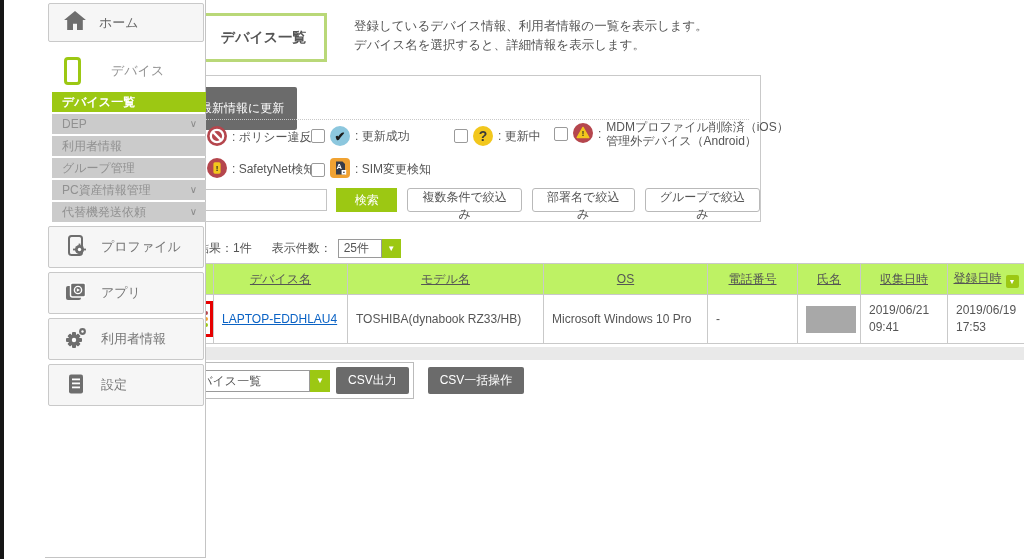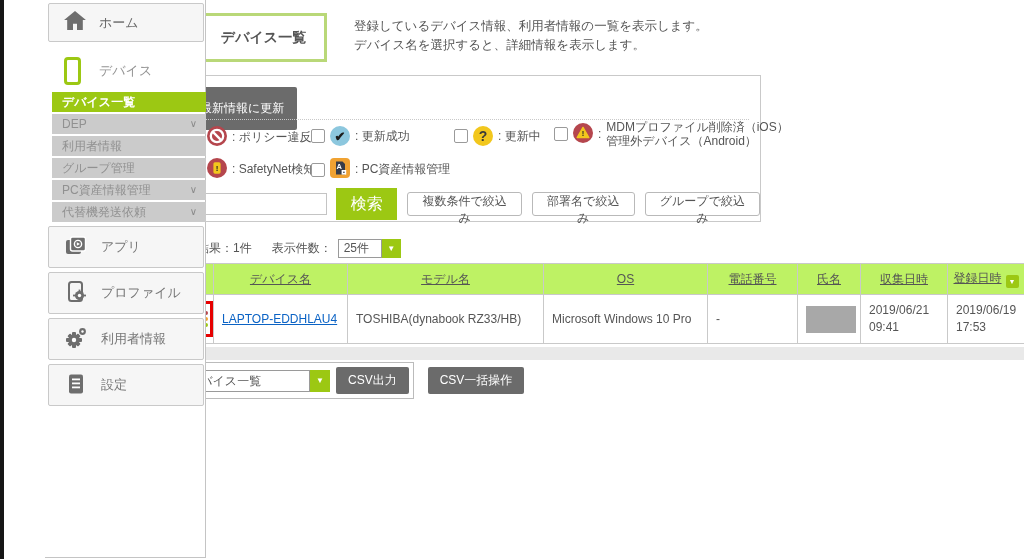--- a/index.html
+++ b/index.html
@@ -12,21 +12,21 @@
   
   .left-strip { position:absolute; left:0; top:0; width:4px; height:559px; background:#161616; z-index:5; }
   .sidebar { position:absolute; left:0; top:0; width:161px; height:558px; background:#fff; border-right:1px solid #c4c4c4; border-bottom:1px solid #c4c4c4; z-index:4;margin-left:45px; }
   .side-box {
     margin:0 0 0 3px; width:156px; height:40px; background:#f6f6f6;
     border:1px solid #c9c9c9; border-radius:2px; display:flex; align-items:center;
     gap:13px; padding-left:15px; font-size:13px; color:#666; cursor:pointer;
   }
   .side-box.first { margin-top:3px; height:39px; }
   .section-stack .side-box { margin-top:4px; height:42px; color:#777; }
-  .device-head { margin:13px 0 5px 3px; height:32px; display:flex; align-items:center; gap:18px; padding-left:16px; font-size:13px; color:#949494; }
+  .device-head { margin:13px 0 5px 3px; height:32px; display:flex; align-items:center; gap:30px; padding-left:16px; font-size:13px; color:#949494; }
   .phone-outline { width:17px; height:28px; border:3px solid #9cc813; border-radius:4px; background:#fff; }
   .side-menu { margin-left:7px; width:154px; }
   .side-menu .item {
     position:relative; height:20px; line-height:20px; background:#cbcbcb;
     color:#919191; padding-left:10px; margin-bottom:2px; font-size:12px; cursor:pointer;
   }
   .side-menu .item.active { background:#9cc813; color:#fff; font-weight:bold; }
   .side-menu .chev { position:absolute; right:9px; top:0; font-size:10px; color:#8a8a8a; }
   .gicon { flex:0 0 auto; }
   
@@ -47,21 +47,21 @@
   .dotted-sep { position:absolute; left:11px; right:11px; top:43px; border-top:1px dotted #c9c9c9; }
   .cb-item { position:absolute; display:flex; align-items:center; gap:5px; white-space:nowrap; }
   .checkbox { width:14px; height:14px; border:1px solid #9a9a9a; border-radius:2px; background:#fff; cursor:pointer; flex:0 0 auto; }
   .st-circle { width:20px; height:20px; border-radius:50%; display:flex; align-items:center; justify-content:center; flex:0 0 auto; }
   .st-blue { background:#8cc7de; color:#1c1c1c; font-size:13px; font-weight:bold; }
   .st-yellow { background:#f2c71d; color:#3a3a3a; font-size:14px; font-weight:bold; }
   .cb-label { color:#555; }
   .mdm-lines { line-height:14px; }
   .search-row { position:absolute; left:11px; top:112px; display:flex; align-items:center; }
   .search-input { width:140px; height:22px; border:1px solid #c4c4c4; background:#fff; padding:0 5px; font-family:inherit; font-size:12px; }
-  .search-btn { margin-left:9px; width:64px; height:32px; background:#9cc813; color:#fff; border:none; font-size:16px; cursor:pointer; font-family:inherit;text-align:center; }
+  .search-btn { margin-left:9px; width:64px; height:24px; background:#9cc813; color:#fff; border:none; font-size:12px; cursor:pointer; font-family:inherit;text-align:center; }
   .outline-btn { margin-left:10px; height:24px; padding:0 10px; background:#fff; border:1px solid #b9b9b9; border-radius:3px; color:#555; font-size:12px; cursor:pointer; font-family:inherit; }
   
   .results-bar { position:absolute; left:7px; top:239px; display:flex; align-items:center; }
   .results-count { margin-right:20px; }
   .pagesize-label { margin-right:6px; }
   .sel-field { height:19px; line-height:17px; border:1px solid #9a9a9a; background:#fff; padding:0 5px; color:#555; }
   .sel-field.small { width:44px; }
   .sel-btn { width:19px; height:19px; background:#9cc813; color:#fff; display:flex; align-items:center; justify-content:center; font-size:8px; cursor:pointer; }
   
   .device-table { position:absolute; left:9px; top:263px; width:849px; border-collapse:collapse; table-layout:fixed; }
@@ -135,41 +135,41 @@
       <div class="item">
         <span>代替機発送依頼</span>
         <span class="chev">∨</span>
       </div>
     </div>
 
     <div class="section-stack">
       <div class="side-box">
         <span class="gicon">
           <svg width="24" height="24" viewBox="0 0 24 24">
-            <rect x="2" y="6" width="15" height="14" rx="2" fill="#6e6e6e"></rect>
-            <rect x="6.5" y="3" width="15" height="14" rx="2" fill="#6e6e6e" stroke="#fff" stroke-width="1.4"></rect>
-            <circle cx="14" cy="10" r="3.6" fill="none" stroke="#fff" stroke-width="1.4"></circle>
-            <path d="M12.8 8.3 16 10l-3.2 1.7z" fill="#fff"></path>
-          </svg>
-        </span>
-        <span>アプリ</span>
-      </div>
-      <div class="side-box">
-        <span class="gicon">
-          <svg width="24" height="24" viewBox="0 0 24 24">
             <rect x="5" y="2" width="13" height="19" rx="2.5" fill="none" stroke="#6e6e6e" stroke-width="2"></rect>
             <circle cx="15.5" cy="15.5" r="4.6" fill="#6e6e6e"></circle>
             <rect x="14.6" y="9.6" width="1.8" height="2.4" fill="#6e6e6e"></rect>
             <rect x="14.6" y="19" width="1.8" height="2.4" fill="#6e6e6e"></rect>
             <rect x="9" y="14.6" width="2.4" height="1.8" fill="#6e6e6e"></rect>
             <rect x="19.6" y="14.6" width="2.4" height="1.8" fill="#6e6e6e"></rect>
             <circle cx="15.5" cy="15.5" r="1.7" fill="#fff"></circle>
           </svg>
         </span>
         <span>プロファイル</span>
+      </div>
+      <div class="side-box">
+        <span class="gicon">
+          <svg width="24" height="24" viewBox="0 0 24 24">
+            <rect x="2" y="6" width="15" height="14" rx="2" fill="#6e6e6e"></rect>
+            <rect x="6.5" y="3" width="15" height="14" rx="2" fill="#6e6e6e" stroke="#fff" stroke-width="1.4"></rect>
+            <circle cx="14" cy="10" r="3.6" fill="none" stroke="#fff" stroke-width="1.4"></circle>
+            <path d="M12.8 8.3 16 10l-3.2 1.7z" fill="#fff"></path>
+          </svg>
+        </span>
+        <span>アプリ</span>
       </div>
       <div class="side-box">
         <span class="gicon">
           <svg width="24" height="24" viewBox="0 0 24 24">
             <g fill="#6e6e6e">
               <rect x="8" y="6" width="4" height="16" rx="1"></rect>
               <rect x="2" y="12" width="16" height="4" rx="1"></rect>
               <g transform="rotate(45 10 14)">
                   <rect x="8" y="6.5" width="4" height="15" rx="1"></rect>
                 </g>
@@ -267,21 +267,21 @@
         <span class="checkbox"></span>
         <span>
           <svg width="20" height="20" viewBox="0 0 20 20">
             <rect x="0" y="0" width="20" height="20" rx="4" fill="#f0a232"></rect>
             <path d="M6 3.5 h6.5 l2.5 2.5 v10.5 h-9 z" fill="#373d49"></path>
             <text x="9.2" y="11" text-anchor="middle" font-size="7.5" font-weight="bold" fill="#fff" font-family="Liberation Sans, sans-serif">A</text>
             <rect x="11.6" y="12" width="4.6" height="4.6" fill="#fff"></rect>
             <rect x="13.2" y="13.6" width="1.4" height="1.4" fill="#373d49"></rect>
           </svg>
         </span>
-        <span class="cb-label">: PC資産情報管理</span>
+        <span class="cb-label">: SIM変更検知</span>
       </div>
 
       <div class="search-row">
         <input class="search-input" type="text" value="" style="">
         <button class="search-btn">検索</button>
         <button class="outline-btn">複数条件で絞込み</button>
         <button class="outline-btn">部署名で絞込み</button>
         <button class="outline-btn">グループで絞込み</button>
       </div>
     </div>

